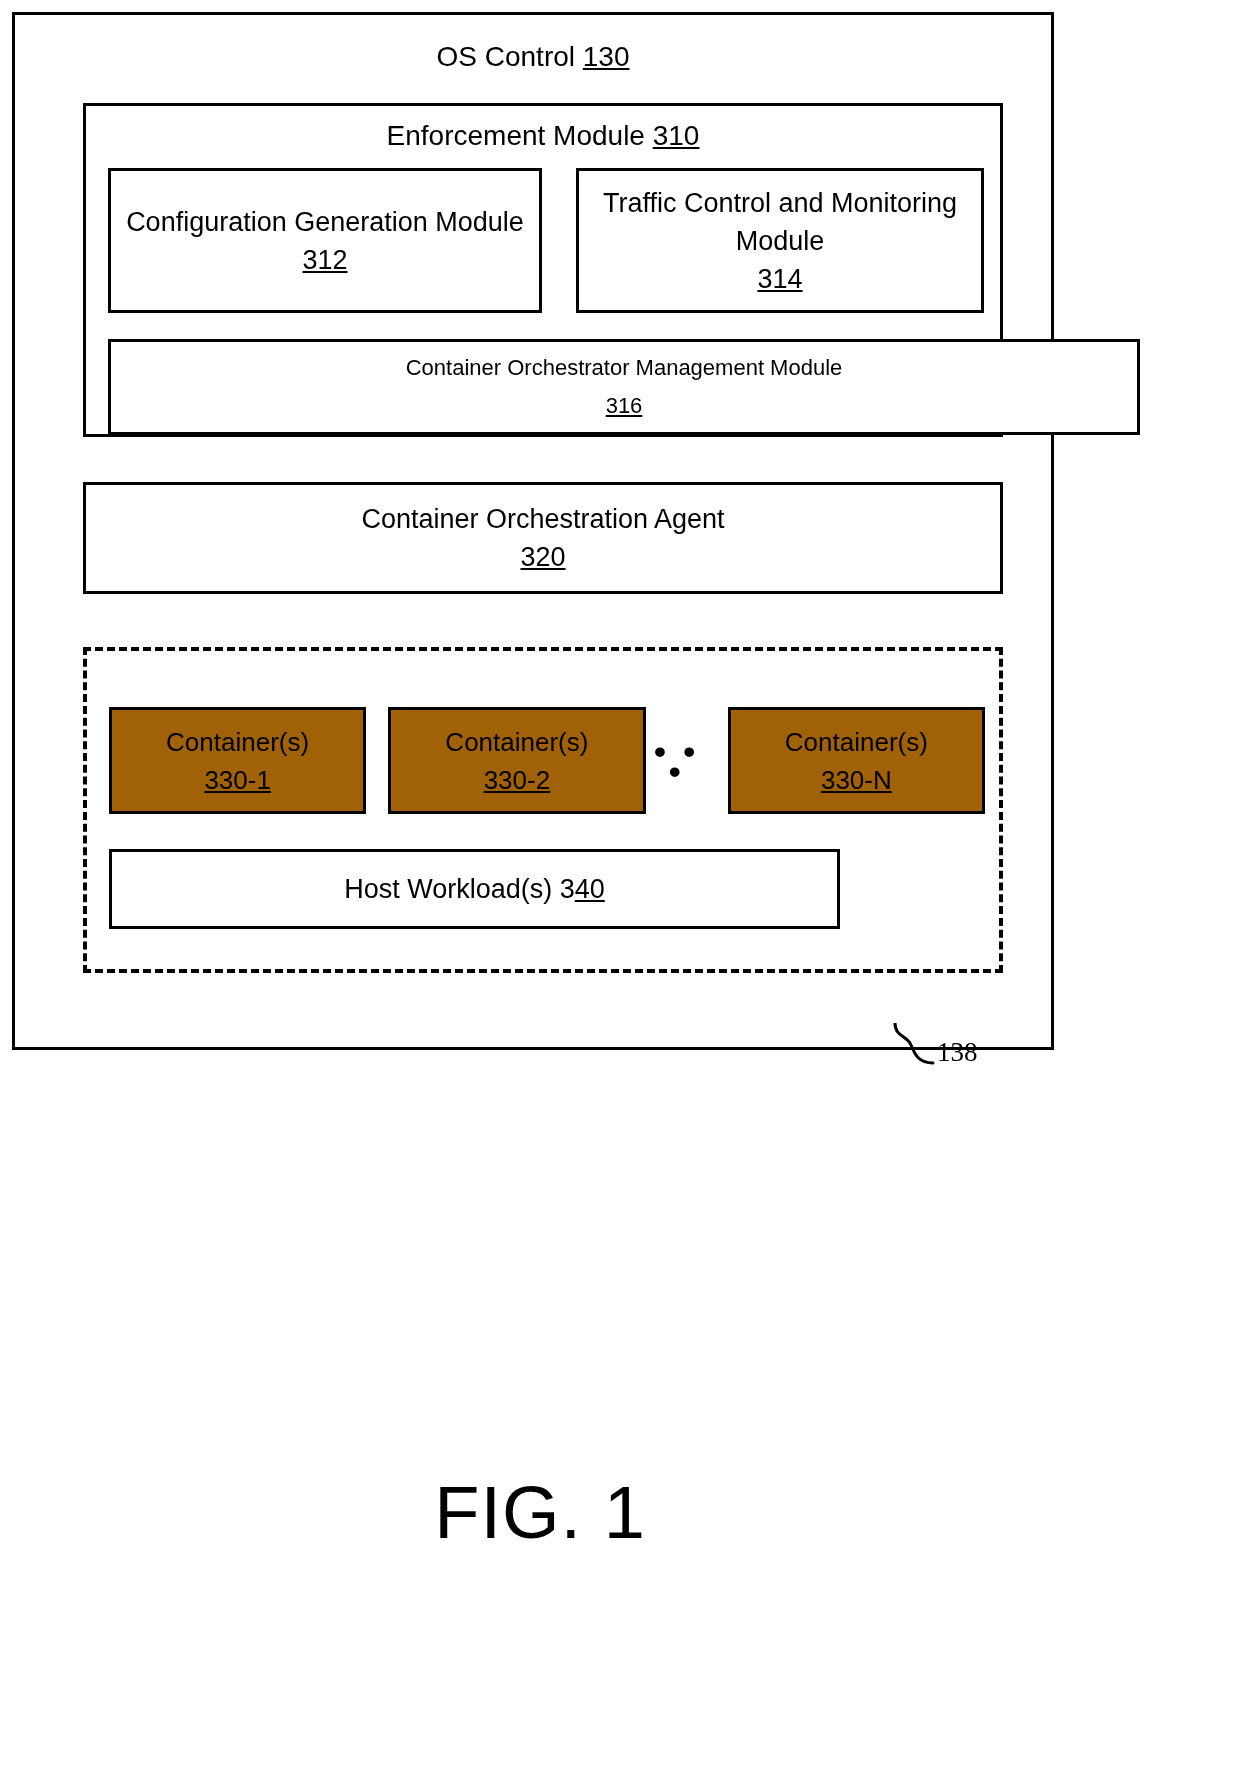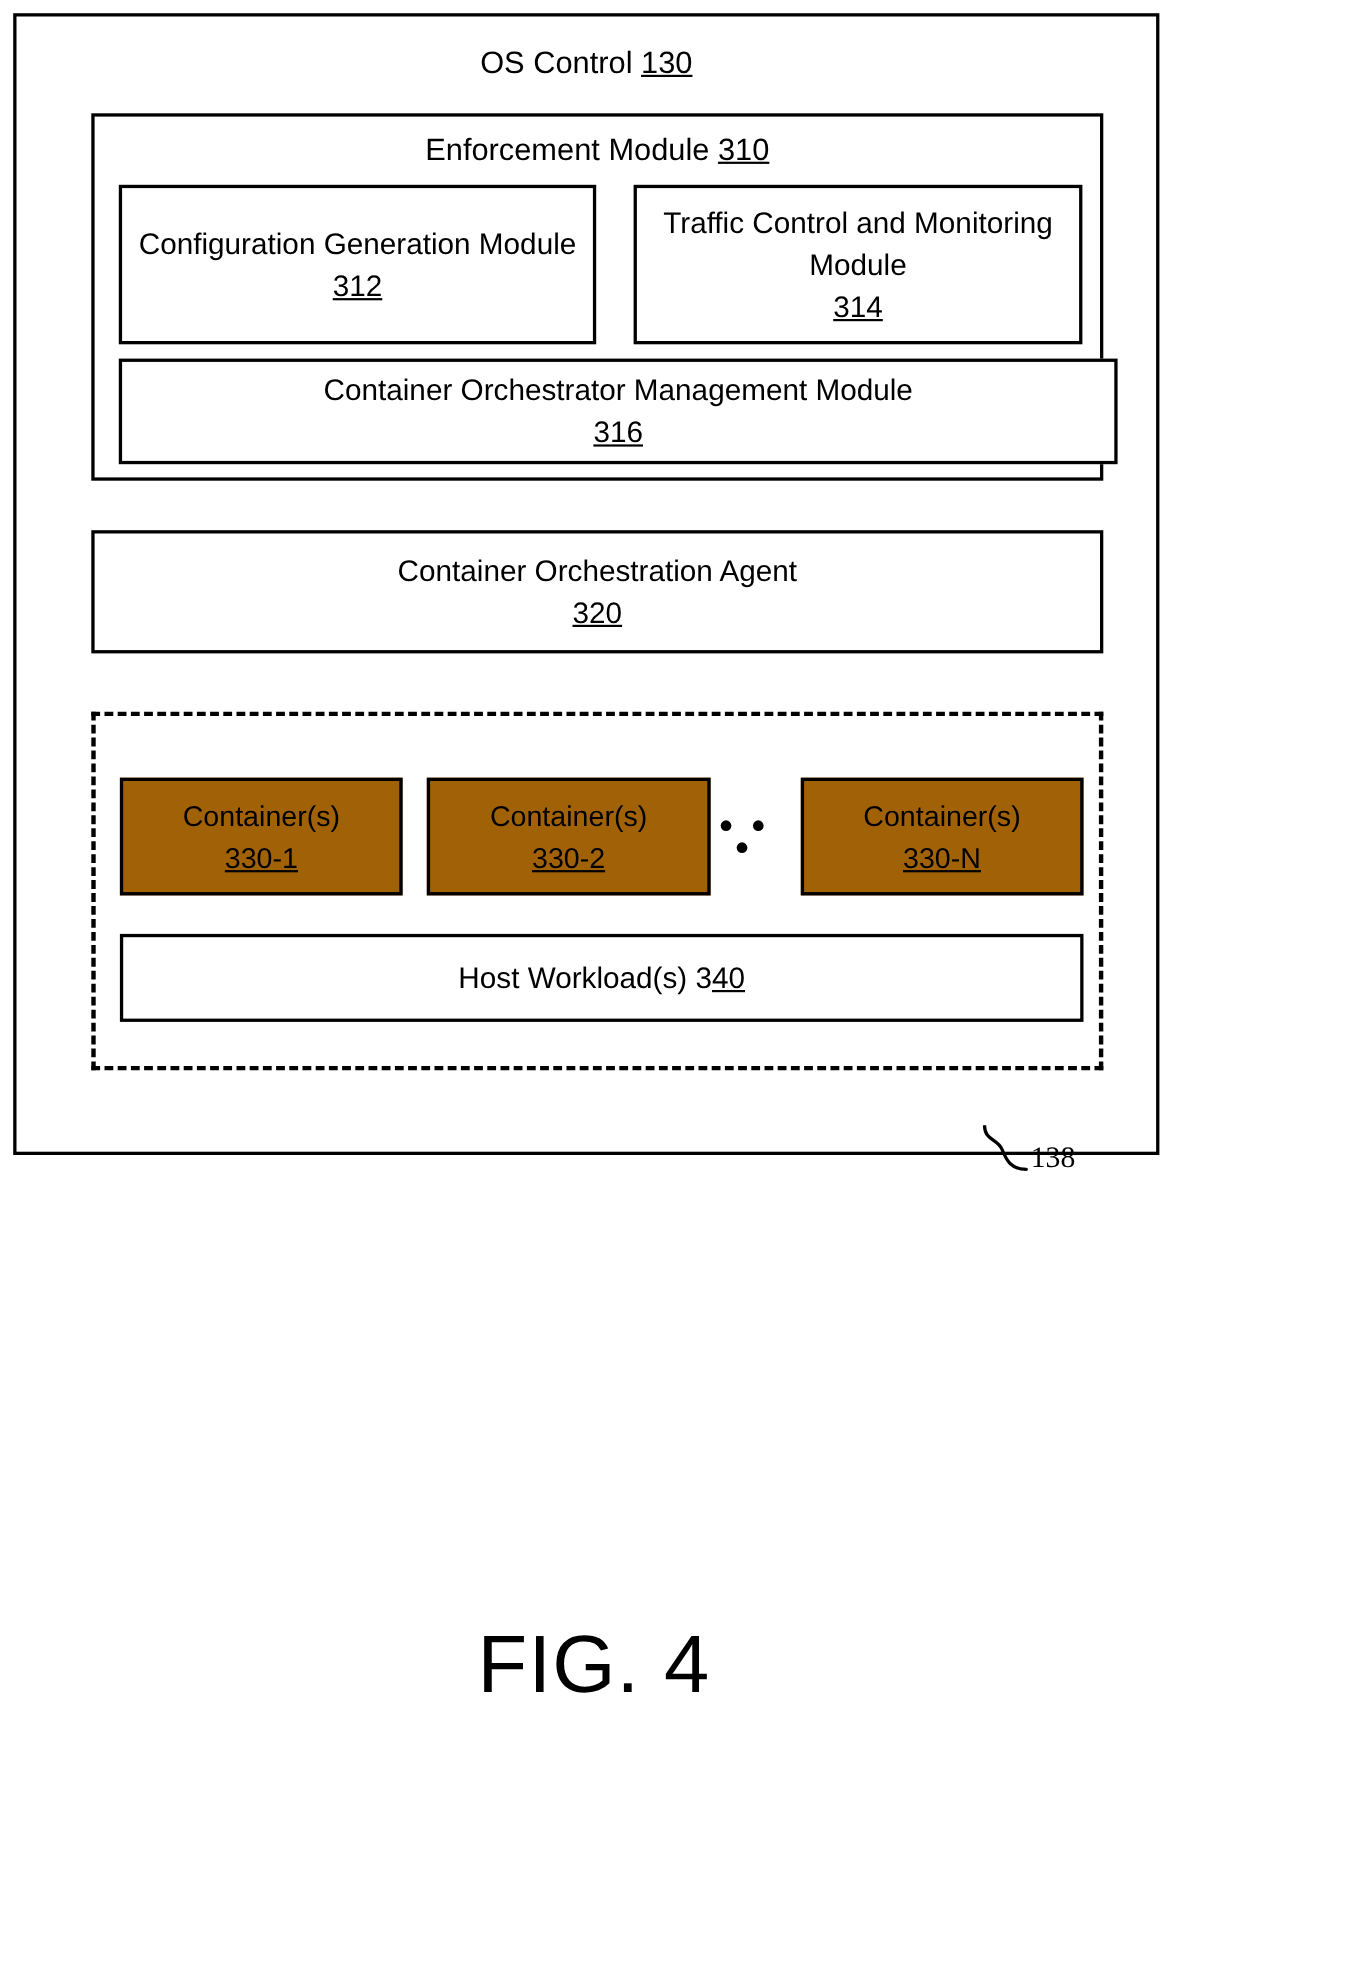--- a/index.html
+++ b/index.html
@@ -89,32 +89,32 @@
     text-align: center;
     font-size: 27px;
     line-height: 38px;
   }
   .cell-cfg { width: 434px; }
   .cell-traffic { flex: 1; }
 
   .orchestrator-mgmt {
     position: absolute;
     left: 22px;
-    top: 220px;
-    width: 908px;
+    top: 233px;
+    width: 1032px;
     height: 96px;
     border: 3px solid #000;
     box-sizing: border-box;
     background: #fff;
     display: flex;
     flex-direction: column;
     align-items: center;
     justify-content: center;
     text-align: center;
-    font-size: 27px;
+    font-size: 22px;
     line-height: 38px;
   }
 
   
   .agent {
     left: 68px;
     top: 467px;
     width: 920px;
     height: 112px;
     font-size: 27px;
@@ -165,21 +165,21 @@
     line-height: 20px;
     letter-spacing: 4px;
     font-weight: bold;
     margin-left: 2px;
   }
 
   .host-workload {
     position: absolute;
     left: 22px;
     top: 198px;
-    width: 876px;
+    width: 731px;
     height: 80px;
     border: 3px solid #000;
     box-sizing: border-box;
     background: #fff;
     display: flex;
     align-items: center;
     justify-content: center;
     font-size: 27px;
   }
 
@@ -272,13 +272,13 @@
 
   <div class="callout">
     <svg width="150" height="62" viewBox="0 0 150 62">
       <path d="M4 0 C4 14, 16 12, 20 22 C24 32, 28 40, 42 40" fill="none" stroke="#000" stroke-width="3" stroke-linecap="round"></path>
     </svg>
     <div class="callout-label">138</div>
   </div>
 
 </div>
 
-<div class="fig-caption">FIG. 4</div>
+<div class="fig-caption">FIG. 1</div>
 
 </body></html>

